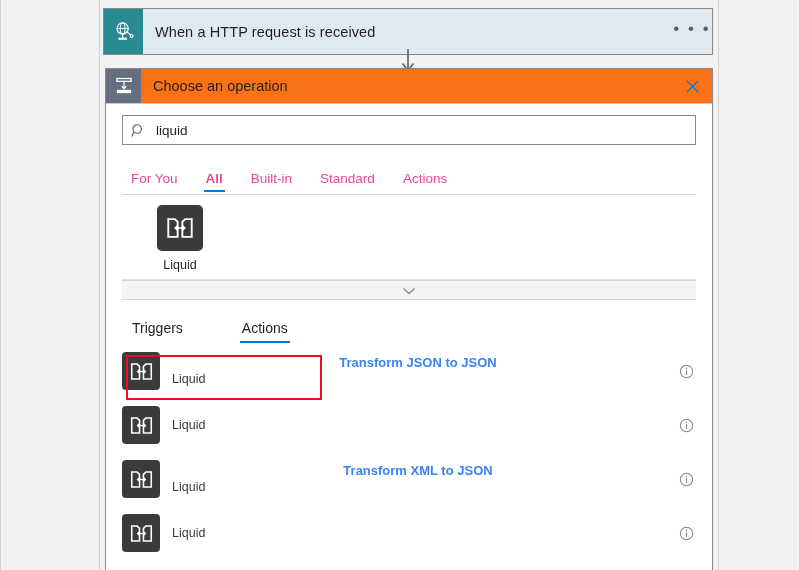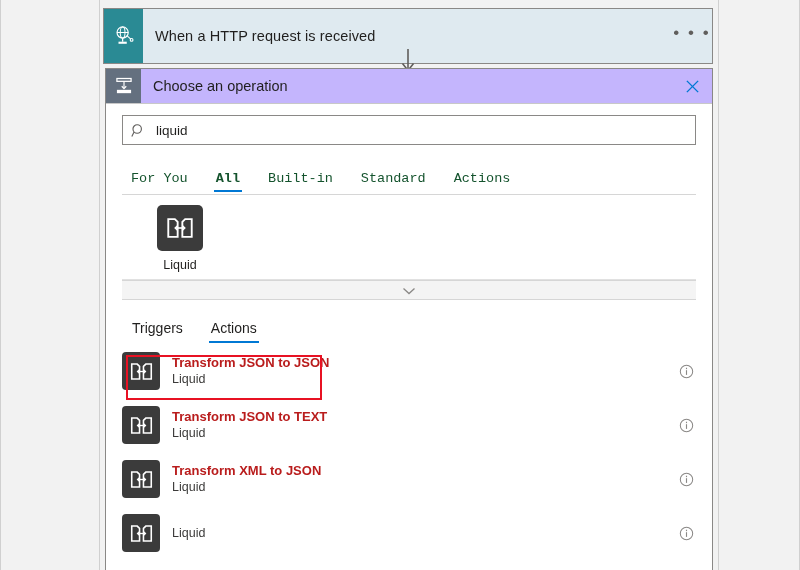--- a/index.html
+++ b/index.html
@@ -21,21 +21,21 @@
     position: absolute;
     top: 0; bottom: 0;
     width: 1px;
     background: #d0d0d0;
   }
 
   
   #trigger-card {
     position: absolute;
     left: 103px; top: 8px;
-    width: 610px; height: 56px;
+    width: 610px; height: 47px;
     display: flex;
     align-items: stretch;
     border: 1px solid #8a8886;
     background: #dfeaf0;
   }
   #trigger-icon-box {
     width: 39px;
     background: #2a8a94;
     display: flex; align-items: center; justify-content: center;
     flex: 0 0 39px;
@@ -130,24 +130,23 @@
     display: flex;
     align-items: flex-end;
     padding: 0 16px;
     margin-top: 8px;
   }
   .cat-tab {
     position: relative;
     padding: 0 9px 8px 9px;
     margin-right: 10px;
     font-size: 13.5px;
-    color: #14532d;
+    color: #ec4899;
     cursor: pointer;
     white-space: nowrap;
-    font-family: Liberation Mono, monospace;
   }
   .cat-tab.selected { font-weight: bold; }
   .cat-tab.selected::after {
     content: "";
     position: absolute;
     left: 7px; right: 7px; bottom: 2px;
     height: 2.5px;
     background: #0078d4;
   }
 
@@ -190,20 +189,21 @@
     display: flex; align-items: center; justify-content: center;
     cursor: pointer;
   }
 
   
   #sub-tabs {
     flex: 0 0 44px;
     display: flex;
     align-items: flex-end;
     padding: 0 16px;
+    gap: 31px;
   }
   .sub-tab {
     position: relative;
     padding: 0 10px 8px 10px;
     margin-right: 8px;
     font-size: 14px;
     color: #201f1e;
     cursor: pointer;
   }
   .sub-tab.selected { font-weight: normal; }
@@ -231,22 +231,23 @@
   .op-row .op-icon { flex: 0 0 38px; }
   .op-text {
     flex: 1 1 auto;
     padding-left: 12px;
     display: flex; flex-direction: column;
     justify-content: center;
   }
   .op-title {
     font-size: 13px;
     font-weight: bold;
-    color: #b91c1c;
+    color: #3b82f6;
     line-height: 17px;
+    text-align: center;
   }
   .op-sub {
     font-size: 12.5px;
     color: #3b3a39;
     line-height: 17px;
   }
   .op-info {
     flex: 0 0 44px;
     display: flex; align-items: center; justify-content: center;
     cursor: pointer;
@@ -289,21 +290,21 @@
 
   <div id="connector">
     <svg width="16" height="24" viewBox="0 0 16 24" aria-hidden="true">
       <line x1="8" y1="0" x2="8" y2="20" stroke="#605e5c" stroke-width="1.6"></line>
       <polyline points="2.5,14.5 8,21.5 13.5,14.5" fill="none" stroke="#605e5c" stroke-width="1.6"></polyline>
     </svg>
   </div>
 
   <div id="panel">
 
-    <div id="panel-header" style="background: #c4b5fd;">
+    <div id="panel-header" style="background: #f97316;">
       <div id="panel-header-icon" style="background: rgb(100, 112, 127);">
         <svg width="20" height="20" viewBox="0 0 24 24" aria-hidden="true">
           <rect x="3.5" y="3.0" width="17" height="3.4" fill="none" stroke="#ffffff" stroke-width="1.5"></rect>
           <line x1="12" y1="6.4" x2="12" y2="14.5" stroke="#ffffff" stroke-width="1.4"></line>
           <polyline points="9.3,12.3 12,15.3 14.7,12.3" fill="none" stroke="#ffffff" stroke-width="1.4"></polyline>
           <rect x="3.5" y="16.6" width="17" height="4.0" fill="#ffffff"></rect>
         </svg>
       </div>
       <div id="panel-header-title">Choose an operation</div>
       <div id="panel-close">
@@ -395,21 +396,20 @@
             <svg width="25" height="25" viewBox="0 0 32 32" aria-hidden="true">
               <path d="M3.5 6.5 H10.5 L13.5 9.5 V25.5 H3.5 Z" fill="none" stroke="#ffffff" stroke-width="2"></path>
               <path d="M28.5 6.5 H21.5 L18.5 9.5 V25.5 H28.5 Z" fill="none" stroke="#ffffff" stroke-width="2"></path>
               <line x1="11.0" y1="16" x2="21.0" y2="16" stroke="#ffffff" stroke-width="1.7"></line>
               <polyline points="13.4,13.7 11.0,16 13.4,18.3" fill="none" stroke="#ffffff" stroke-width="1.7"></polyline>
               <polyline points="18.6,13.7 21.0,16 18.6,18.3" fill="none" stroke="#ffffff" stroke-width="1.7"></polyline>
             </svg>
           </div>
         </div>
         <div class="op-text">
-          <span class="op-title">Transform JSON to TEXT</span>
           <span class="op-sub">Liquid</span>
         </div>
         <div class="op-info">
           <svg width="15" height="15" viewBox="0 0 16 16" aria-hidden="true">
             <circle cx="8" cy="8" r="6.6" fill="none" stroke="#8a8886" stroke-width="1.1"></circle>
             <rect x="7.4" y="6.6" width="1.2" height="5.0" fill="#8a8886"></rect>
             <rect x="7.4" y="4.0" width="1.2" height="1.5" fill="#8a8886"></rect>
           </svg>
         </div>
       </div>

